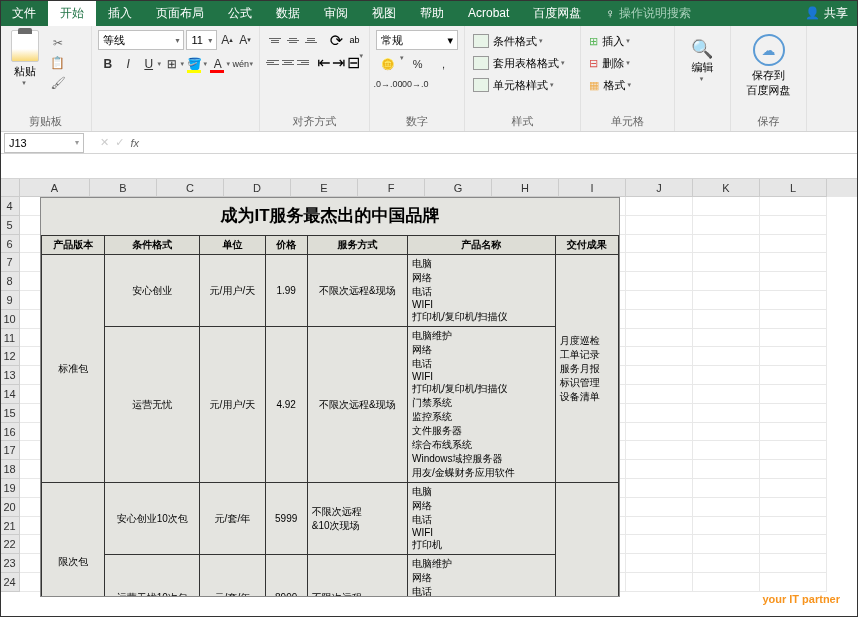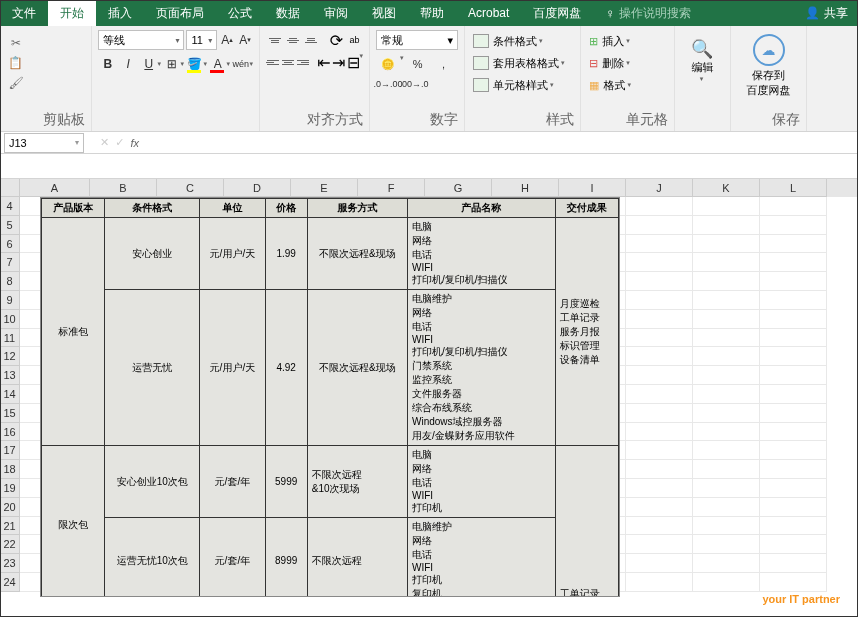--- a/index.html
+++ b/index.html
@@ -11,21 +11,21 @@
     .menubar .tab.file { background: #216e43; }
     .menubar .tab.active { background: #fff; color: #217346; }
     .menubar .search-group { margin-left: 12px; display: flex; align-items: center; gap: 4px; }
     .menubar .bulb { color: #fff; font-size: 13px; }
     .menubar .search-text { color: #a8d0ba; font-size: 12px; }
     .menubar .share { margin-left: auto; padding: 0 10px; display: flex; align-items: center; gap: 4px; }
     
     
     .ribbon { height: 106px; background: #f1f1f1; border-bottom: 1px solid #d4d4d4; display: flex; }
     .ribbon-group { border-right: 1px solid #e1e1e1; display: flex; flex-direction: column; padding: 4px 6px 2px; }
-    .ribbon-group-label { font-size: 14px; color: #666; text-align: right; margin-top: auto; padding-top: 2px; }
+    .ribbon-group-label { font-size: 11px; color: #666; text-align: center; margin-top: auto; padding-top: 2px; }
     .ribbon-content { display: flex; gap: 4px; flex: 1; }
     
     .clipboard-group { width: 92px; }
     .paste-btn { display: flex; flex-direction: column; align-items: center; width: 38px; }
     .paste-icon { width: 28px; height: 32px; background: linear-gradient(#fff 60%, #f9d978); border: 1px solid #ccc; border-radius: 2px; position: relative; }
     .paste-icon::before { content: ''; position: absolute; top: -3px; left: 6px; width: 14px; height: 6px; background: #6b6b6b; border-radius: 2px 2px 0 0; }
     .paste-label { font-size: 11px; margin-top: 2px; }
     .small-btns { display: flex; flex-direction: column; gap: 2px; padding-top: 4px; }
     .small-btn { width: 20px; height: 18px; display: flex; align-items: center; justify-content: center; font-size: 12px; color: #666; }
     
@@ -127,20 +127,25 @@
   </div>
   <div class="share">
     <span>👤</span>
     <span>共享</span>
   </div>
 </div>
 
 <div class="ribbon">
   <div class="ribbon-group clipboard-group">
     <div class="ribbon-content">
+      <div class="paste-btn">
+        <div class="paste-icon"></div>
+        <span class="paste-label">粘贴</span>
+        <span class="drop">▾</span>
+      </div>
       <div class="small-btns">
         <div class="small-btn">✂</div>
         <div class="small-btn">📋</div>
         <div class="small-btn">🖌</div>
       </div>
     </div>
     <div class="ribbon-group-label">剪贴板</div>
   </div>
 
   <div class="ribbon-group font-group">
@@ -648,20 +653,21 @@
         <div class="cell" style="width: 67px;"></div>
         <div class="cell" style="width: 67px;"></div>
         <div class="cell" style="width: 67px;"></div>
         <div class="cell" style="width: 67px;"></div>
         <div class="cell" style="width: 67px;"></div>
         <div class="cell" style="width: 67px;"></div>
       </div>
     </div>
 
   <div class="doc-overlay">
+    <div class="doc-title">成为IT服务最杰出的中国品牌</div>
     <table class="doc-table">
       <colgroup>
           <col style="width:60px">
           <col style="width:90px">
           <col style="width:62px">
           <col style="width:40px">
           <col style="width:95px">
           <col style="width:140px">
           <col style="width:60px">
         </colgroup>

